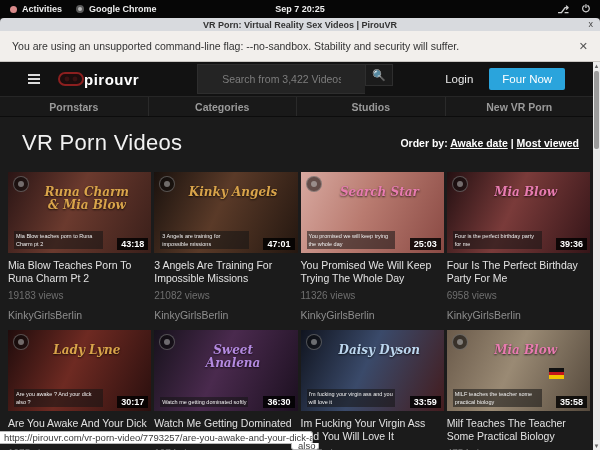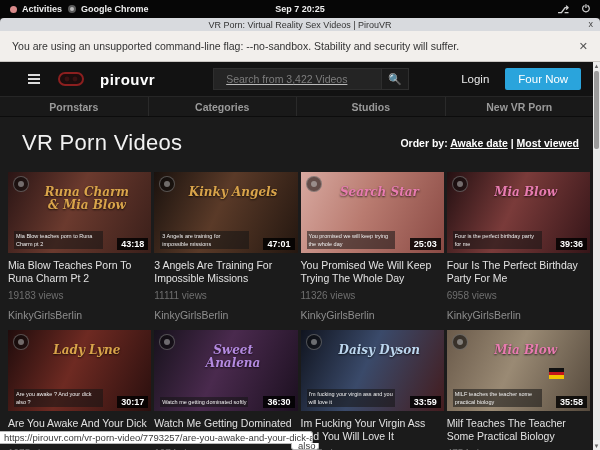--- a/index.html
+++ b/index.html
@@ -3,49 +3,49 @@
 <meta charset="utf-8">
 <style>
   * { margin:0; padding:0; box-sizing:border-box; }
   html,body { background:#000; }
   body { font-family:"Liberation Sans", sans-serif; }
   .screen { position:relative; width:600px; height:450px; overflow:hidden; background:#1b1b1b; }
 
   
   .sysbar { position:absolute; top:0; left:0; right:0; height:18px; background:#060606;
             display:flex; align-items:center; color:#eee; font-size:9px; font-weight:bold; }
-  .sysbar .left { display:flex; align-items:center; gap:6px; padding-left:10px; }
+  .sysbar .left { display:flex; align-items:center; gap:14px; padding-left:10px; }
   .sys-item { display:flex; align-items:center; gap:5px; }
   .rec-dot { width:7px; height:7px; border-radius:50%; background:#d98a8a; display:inline-block; }
   .chrome-dot { width:8px; height:8px; border-radius:50%; background:#b9b9b9; border:2px solid #5a5a5a; display:inline-block; }
   .sysbar .clock { position:absolute; left:0; right:0; text-align:center; pointer-events:none; }
   .sysbar .right { margin-left:auto; display:flex; align-items:center; gap:13px; padding-right:10px; color:#cfcfcf; font-size:10px; }
 
   
   .winbar { position:absolute; top:18px; left:0; right:0; height:13px; background:#d8dade;
             border-radius:4px 4px 0 0; display:flex; align-items:center; }
-  .winbar .title { flex:1; text-align:center; font-size:9px; font-weight:normal; color:#333; }
+  .winbar .title { flex:1; text-align:center; font-size:9px; font-weight:bold; color:#333; }
   .winbar .close { position:absolute; right:7px; font-size:9px; color:#444; cursor:default; line-height:1; }
 
   
   .infobar { position:absolute; top:31px; left:0; right:0; height:31px; background:#f2efec;
              border-bottom:1px solid #c9c6c2; display:flex; align-items:center; padding:0 12px; }
   .infobar .msg { font-size:10.5px; color:#333; }
   .infobar .close { margin-left:auto; font-size:11px; color:#555; }
 
   
   .siteheader { position:absolute; top:62px; left:0; right:7px; height:34px; background:#121212;
                 display:flex; align-items:center; }
   .burger { margin-left:28px; display:flex; flex-direction:column; gap:2px; }
   .burger i { display:block; width:12px; height:2px; background:#dcdcdc; }
-  .logo { display:flex; align-items:center; gap:16px; margin-left:18px; }
+  .logo { display:flex; align-items:center; gap:0; margin-left:18px; }
   .logo-text { color:#fff; font-size:15px; font-weight:bold; letter-spacing:.5px; }
   .searchwrap { display:flex; margin-left:58px; }
-  .searchwrap input { width:168px; height:22px; background:#242424; border:1px solid #2e2e2e; border-right:none;
-                      color:#bbb; font-size:10.5px; padding:0 12px; outline:none;text-decoration:underline; }
+  .searchwrap input { width:168px; height:30px; background:#242424; border:1px solid #2e2e2e; border-right:none;
+                      color:#bbb; font-size:10.5px; padding:0 24px; outline:none; }
   .searchwrap input::placeholder { color:#7d7d7d; }
   .searchbtn { width:28px; height:22px; background:#1b1b1b; border:1px solid #2e2e2e; color:#eee;
                display:flex; align-items:center; justify-content:center; font-size:11px; }
   .login { margin-left:52px; color:#e8e8e8; font-size:11.5px; }
   .joinbtn { margin-left:16px; color:#fff; font-size:11.5px; padding:5px 13px; border-radius:2px; }
 
   
   .nav { position:absolute; top:96px; left:0; right:7px; height:21px; background:#191919;
          border-top:1px solid #262626; border-bottom:1px solid #0c0c0c; display:flex; }
   .nav-item { flex:1; display:flex; align-items:center; justify-content:center; color:#9a9a9a;
@@ -188,21 +188,21 @@
     </div>
       <div class="card">
       <div class="thumb" style="background: linear-gradient(115deg, rgb(26, 18, 14), rgb(90, 58, 40) 45%, rgb(36, 23, 16));">
         <span class="wm"></span>
         <span class="overlay-name" style="color: rgb(217, 164, 74);">Kinky Angels</span>
 
         <span class="caption">3 Angels are training for impossible missions</span>
         <span class="duration">47:01</span>
       </div>
       <div class="vtitle">3 Angels Are Training For Impossible Missions</div>
-      <div class="views">11111 views</div>
+      <div class="views">21082 views</div>
       <div class="studio">KinkyGirlsBerlin</div>
     </div>
       <div class="card">
       <div class="thumb" style="background: linear-gradient(115deg, rgb(216, 169, 160), rgb(185, 123, 112) 45%, rgb(138, 74, 68));">
         <span class="wm"></span>
         <span class="overlay-name" style="color: rgb(232, 123, 176);">Search Star</span>
 
         <span class="caption">You promised we will keep trying the whole day</span>
         <span class="duration">25:03</span>
       </div>

